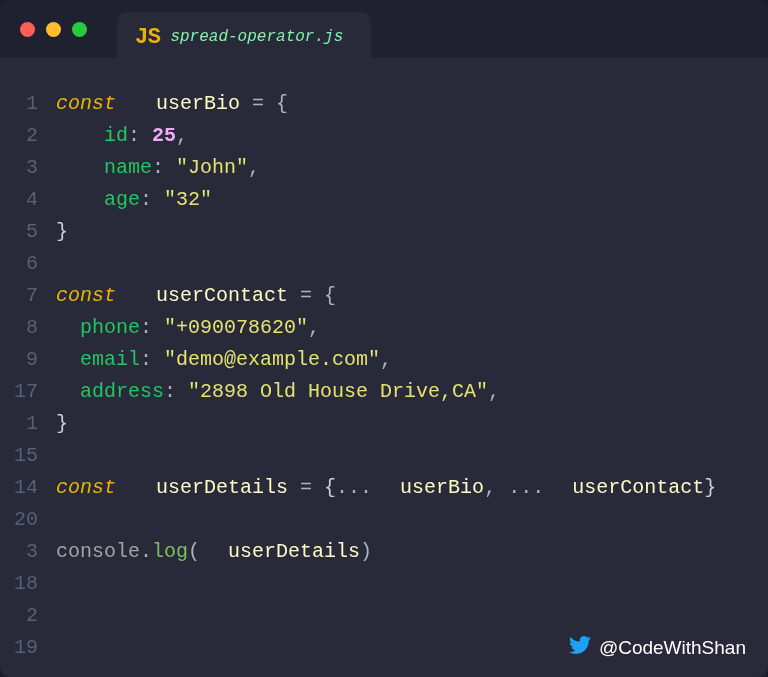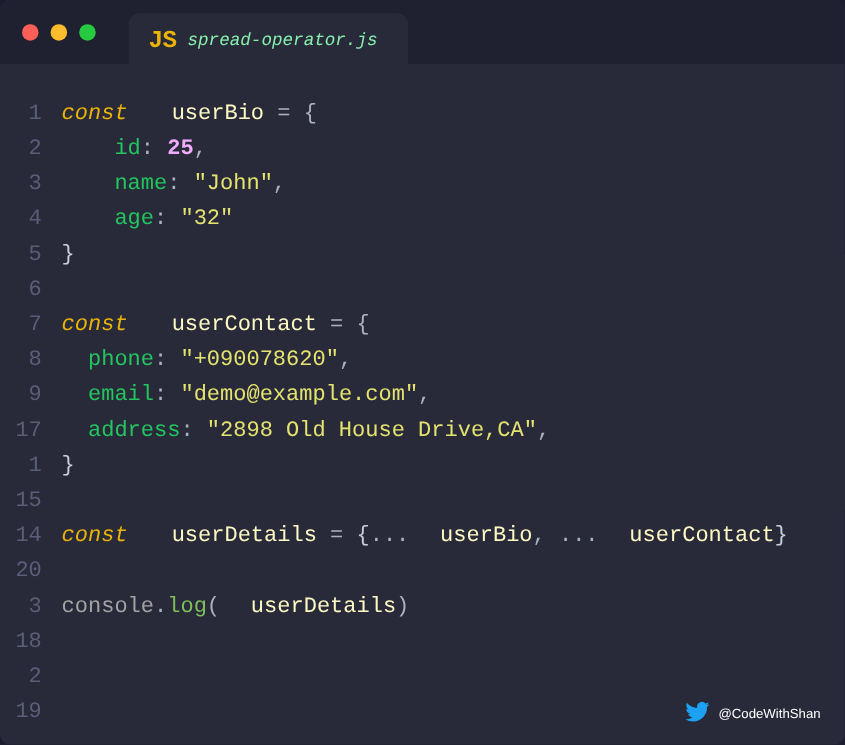--- a/index.html
+++ b/index.html
@@ -98,21 +98,21 @@
   .brc { color: #c8cdd9; }
   .attribution {
     position: absolute;
     bottom: 16px;
     right: 22px;
     display: flex;
     align-items: center;
     gap: 8px;
     color: #ffffff;
     font-family: -apple-system, BlinkMacSystemFont, "Segoe UI", sans-serif;
-    font-size: 12px;
+    font-size: 19px;
   }
   .twitter-icon svg {
     width: 22px;
     height: 22px;
     fill: #1da1f2;
   }
 </style>
 </head>
 <body>
 

